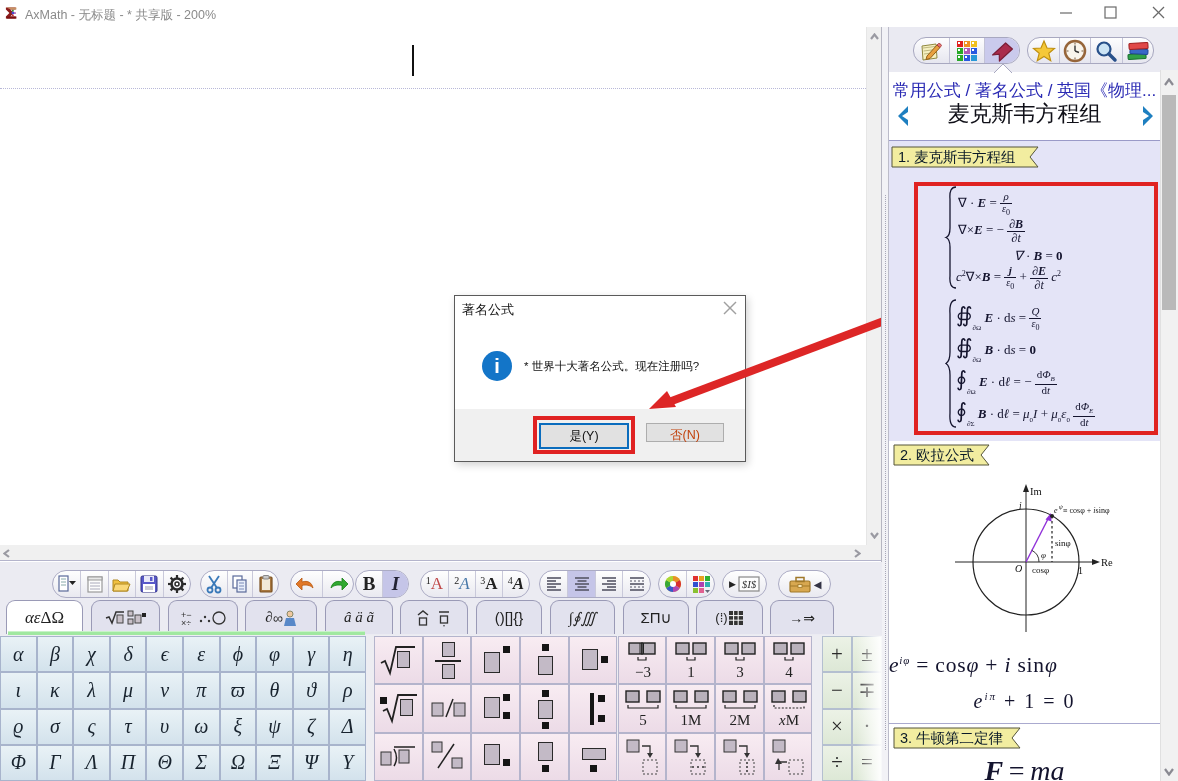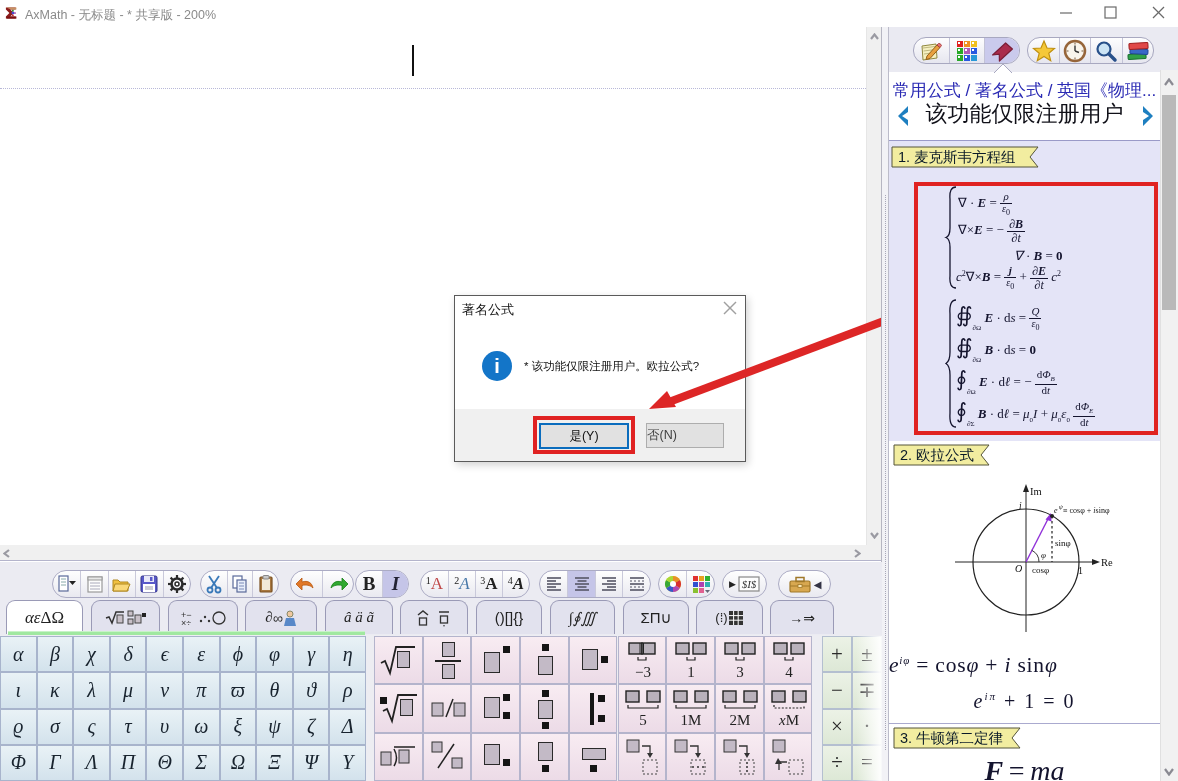--- a/index.html
+++ b/index.html
@@ -620,21 +620,21 @@
 <div class="ocell" style="left:822px;top:708.50px">×</div>
 <div class="ocell" style="left:852px;top:708.50px">·</div>
 <div class="ocell" style="left:822px;top:744.75px">÷</div>
 <div class="ocell" style="left:852px;top:744.75px">=</div>
 </div>
   <div class="abs" id="opfade"></div>
 
   <div class="abs" id="rpanel"></div>
   <div class="abs" id="whitehead"></div>
   <div class="abs" id="crumb">常用公式 / 著名公式 / 英国《物理...</div>
-  <div class="abs" id="ptitle">该功能仅限注册用户</div>
+  <div class="abs" id="ptitle">麦克斯韦方程组</div>
   <svg class="abs" style="left:895px;top:105px" width="16" height="22" viewBox="0 0 16 22">
     <path d="M13 1 L3 11 L13 21 L13 15 L7 11 L13 7 Z" fill="#1e7fc0"></path>
   </svg>
   <svg class="abs" style="left:1140px;top:105px" width="16" height="22" viewBox="0 0 16 22">
     <path d="M3 1 L13 11 L3 21 L3 15 L9 11 L3 7 Z" fill="#1e7fc0"></path>
   </svg>
   <div class="abs" id="sec1"></div>
   <svg class="abs" style="left:891px;top:146px;z-index:2" width="148" height="22">
       <polygon points="1,1 139,1 147,1 139,11.0 147,21 1,21" fill="#f2eda0" stroke="#55553a" stroke-width="1"></polygon>
       <text x="7" y="16" font-family="Liberation Sans" font-size="14.5" fill="#0a1a28">1. 麦克斯韦方程组</text>
@@ -780,23 +780,23 @@
     </svg>
 
 <div class="abs" style="left:454px;top:295px;width:292px;height:167px;background:#fff;border:1px solid #5a5a5a;box-shadow:2px 3px 8px rgba(0,0,0,0.18);z-index:5"></div>
 <div class="abs" style="left:462px;top:301px;font-size:13px;color:#111;z-index:6">著名公式</div>
 <svg class="abs" style="left:720px;top:299px;z-index:6" width="20" height="18" viewBox="0 0 20 18">
       <line x1="4" y1="3" x2="16" y2="15" stroke="#a0a0a0" stroke-width="1.4"></line>
       <line x1="16" y1="3" x2="4" y2="15" stroke="#a0a0a0" stroke-width="1.4"></line>
     </svg>
 <div class="abs" style="left:482px;top:351px;width:30px;height:30px;border-radius:50%;background:#1375c8;z-index:6"></div>
 <div class="abs" style="left:482px;top:351px;width:30px;height:30px;text-align:center;font-family:'Liberation Sans',sans-serif;font-size:20px;color:#fff;line-height:31px;z-index:7;font-weight:bold">i</div>
-<div class="abs" style="left:524px;top:359px;font-size:11.5px;color:#111;z-index:6">* 该功能仅限注册用户。欧拉公式?</div>
+<div class="abs" style="left:524px;top:359px;font-size:11.5px;color:#111;z-index:6">* 世界十大著名公式。现在注册吗?</div>
 <div class="abs" style="left:455px;top:409px;width:290px;height:52px;background:#f0f0f0;z-index:5"></div>
 <div class="abs" style="left:539px;top:423px;width:90px;height:26px;background:#e1e1e1;border:2px solid #0a6cbd;z-index:6;text-align:center;font-size:12.5px;color:#111;line-height:22px">是(Y)</div>
 <div class="abs" style="left:533px;top:416px;width:102px;height:38px;border:4px solid #e02222;z-index:7"></div>
-<div class="abs" style="left:646px;top:423px;width:78px;height:25px;background:#e1e1e1;border:1px solid #adadad;z-index:6;font-size:12.5px;color:#404040;line-height:23px">否(N)</div>
+<div class="abs" style="left:646px;top:423px;width:78px;height:19px;background:#e1e1e1;border:1px solid #adadad;z-index:6;text-align:center;font-size:12.5px;color:#c2410c;line-height:23px">否(N)</div>
 
   <svg class="abs" style="left:0;top:0;pointer-events:none;z-index:9" width="881" height="781" viewBox="0 0 881 781">
     <line x1="884" y1="321" x2="669" y2="402" stroke="#dd2626" stroke-width="8"></line>
     <path d="M649 409 L667 391 L676 407 Z" fill="#dd2626"></path>
   </svg>
 </div>
 
 </body></html>

